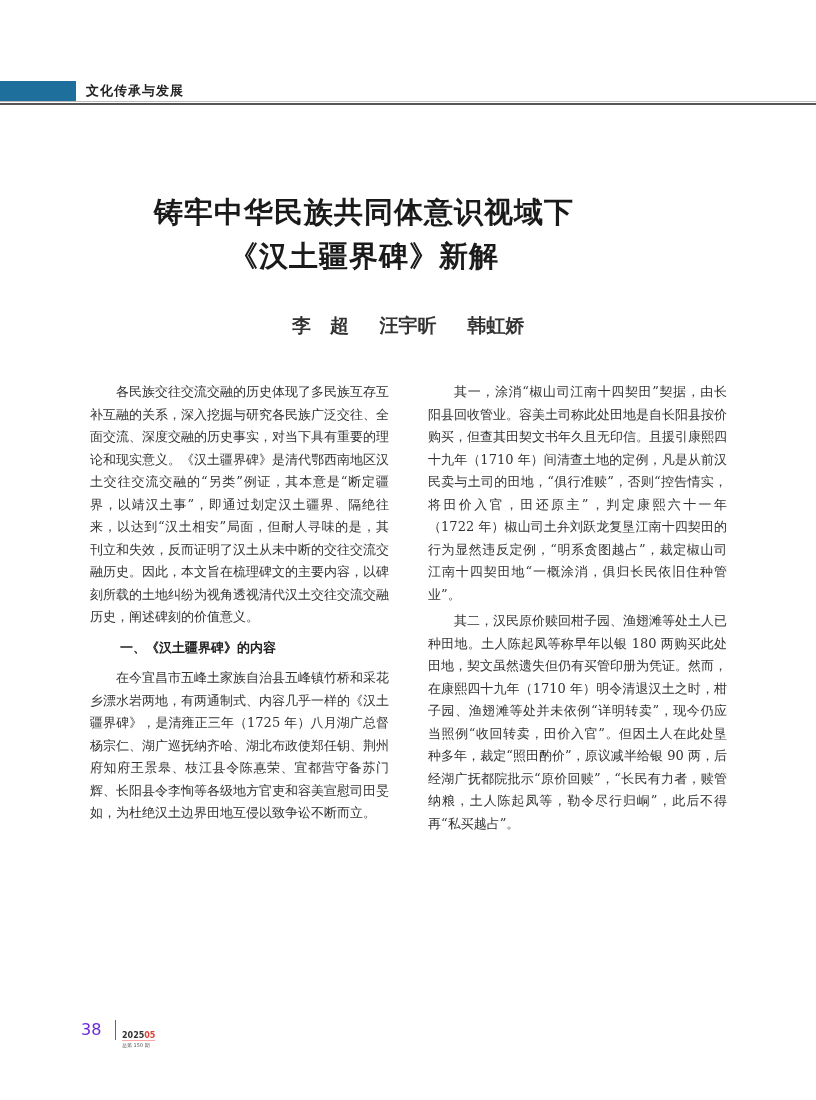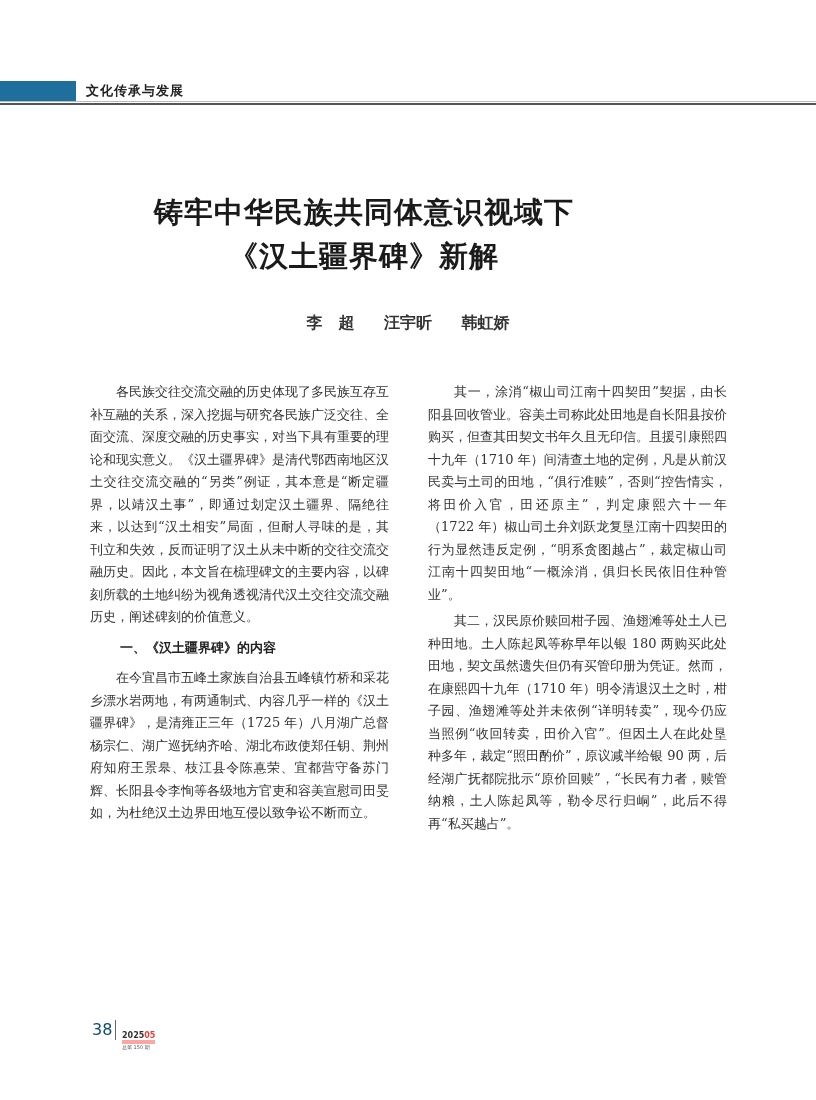--- a/index.html
+++ b/index.html
@@ -15,44 +15,44 @@
     .section-rule { position: absolute; left: 0; top: 103px; width: 816px; height: 2px; background: #555; }
     .section-rule-thin { position: absolute; left: 0; top: 101px; width: 816px; height: 1px; background: #bbb; }
 
     .title {
       position: absolute; left: 0; width: 728px; top: 190px; text-align: center;
       font-family: Liberation Serif, serif; font-weight: bold;
       font-size: 29px; line-height: 44px; color: #1a1a1a; letter-spacing: 1px;
     }
     .authors {
       position: absolute; left: 0; width: 816px; top: 313px; text-align: center;
-      font-family: "DejaVu Sans", "Liberation Sans", sans-serif; font-size: 16px; font-weight: bold; color: #333;
+      font-family: "DejaVu Sans", "Liberation Sans", sans-serif; font-size: 19px; font-weight: bold; color: #333;
       word-spacing: 6px;
     }
     .authors span { margin: 0 9px; }
 
     .col {
       position: absolute; top: 377px; width: 307px;
       font-size: 13px; line-height: 22.5px; text-align: justify; color: #333;
     }
     .col-left { left: 86px; }
     .col-right { left: 424px; }
     .col p { margin: 4px; text-indent: 2em; }
     .col h3 {
       margin: 8px; text-indent: 2em; font-family: "DejaVu Sans", "Liberation Sans", sans-serif;
       font-size: 13px; font-weight: bold; line-height: 22.5px; color: #222;
     }
 
     .footer-page {
-      position: absolute; left: 92px; top: 1020px; font-family: "DejaVu Sans", "Liberation Sans", sans-serif;
-      font-size: 16px; color: #0c4a6e;
+      position: absolute; left: 81px; top: 1020px; font-family: "DejaVu Sans", "Liberation Sans", sans-serif;
+      font-size: 16px; color: #6d28d9;
     }
     .footer-divider { position: absolute; left: 115px; top: 1020px; width: 1px; height: 20px; background: #666; }
     .footer-issue { position: absolute; left: 122px; top: 1023px; font-family: "DejaVu Sans", "Liberation Sans", sans-serif; }
-    .footer-issue .yr { font-size: 8px; font-weight: bold; color: #333; border-bottom: 4px solid #fca5a5; line-height: 9px; display: inline-block; }
+    .footer-issue .yr { font-size: 8px; font-weight: bold; color: #333; border-bottom: 1px solid #fca5a5; line-height: 9px; display: inline-block; }
     .footer-issue .no { color: #d9443a; }
     .footer-issue .total { display: block; font-size: 5px; color: #555; line-height: 7px; }
   </style>
 </head>
 <body>
 
 <div class="section-bar"></div>
 <div class="section-title">文化传承与发展</div>
 <div class="section-rule-thin"></div>
 <div class="section-rule"></div>

